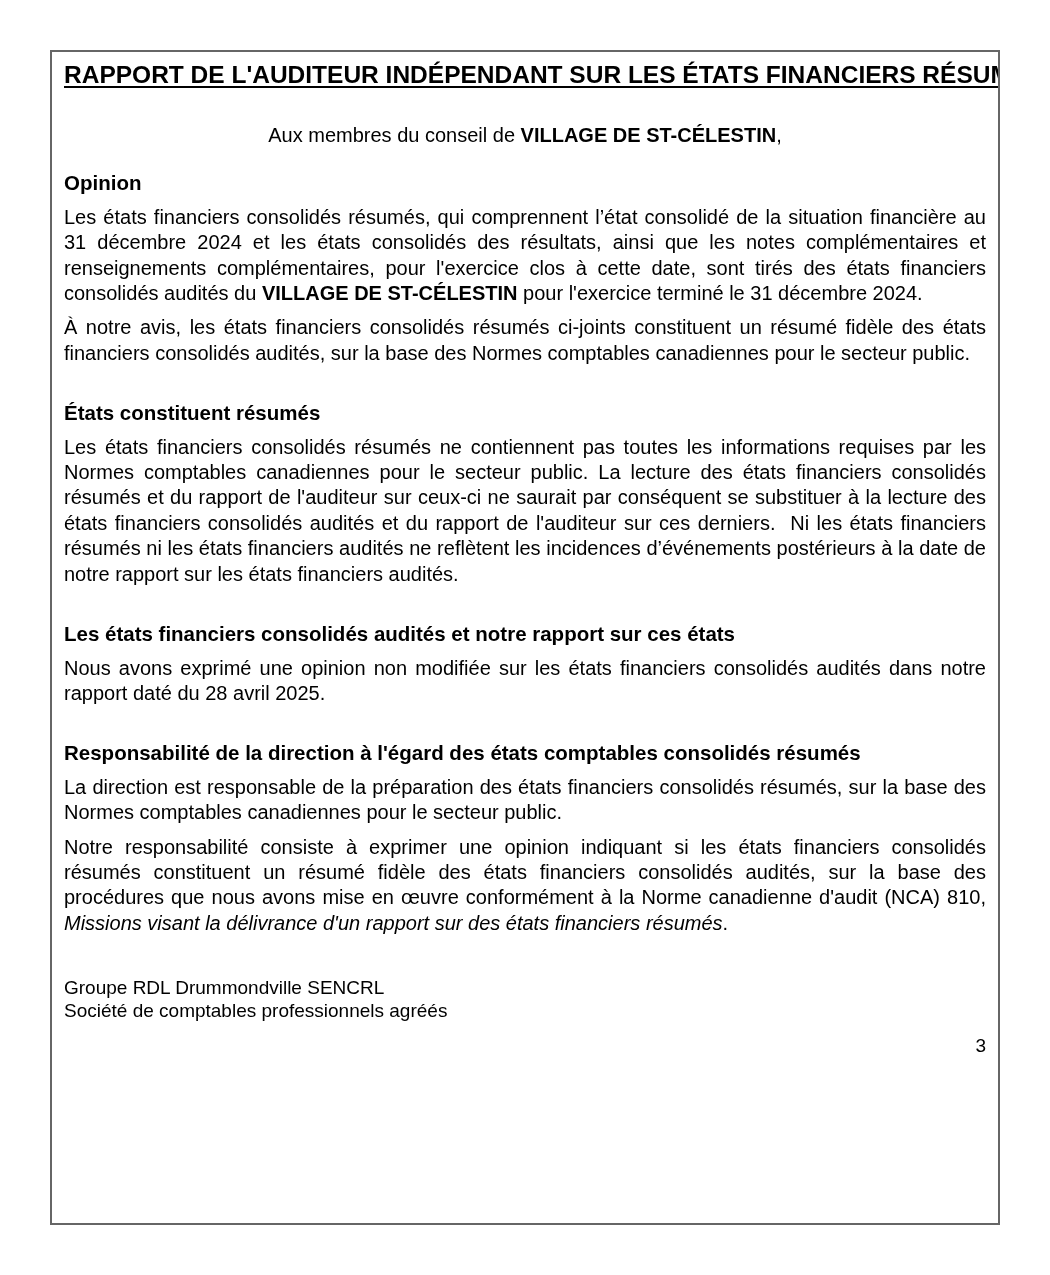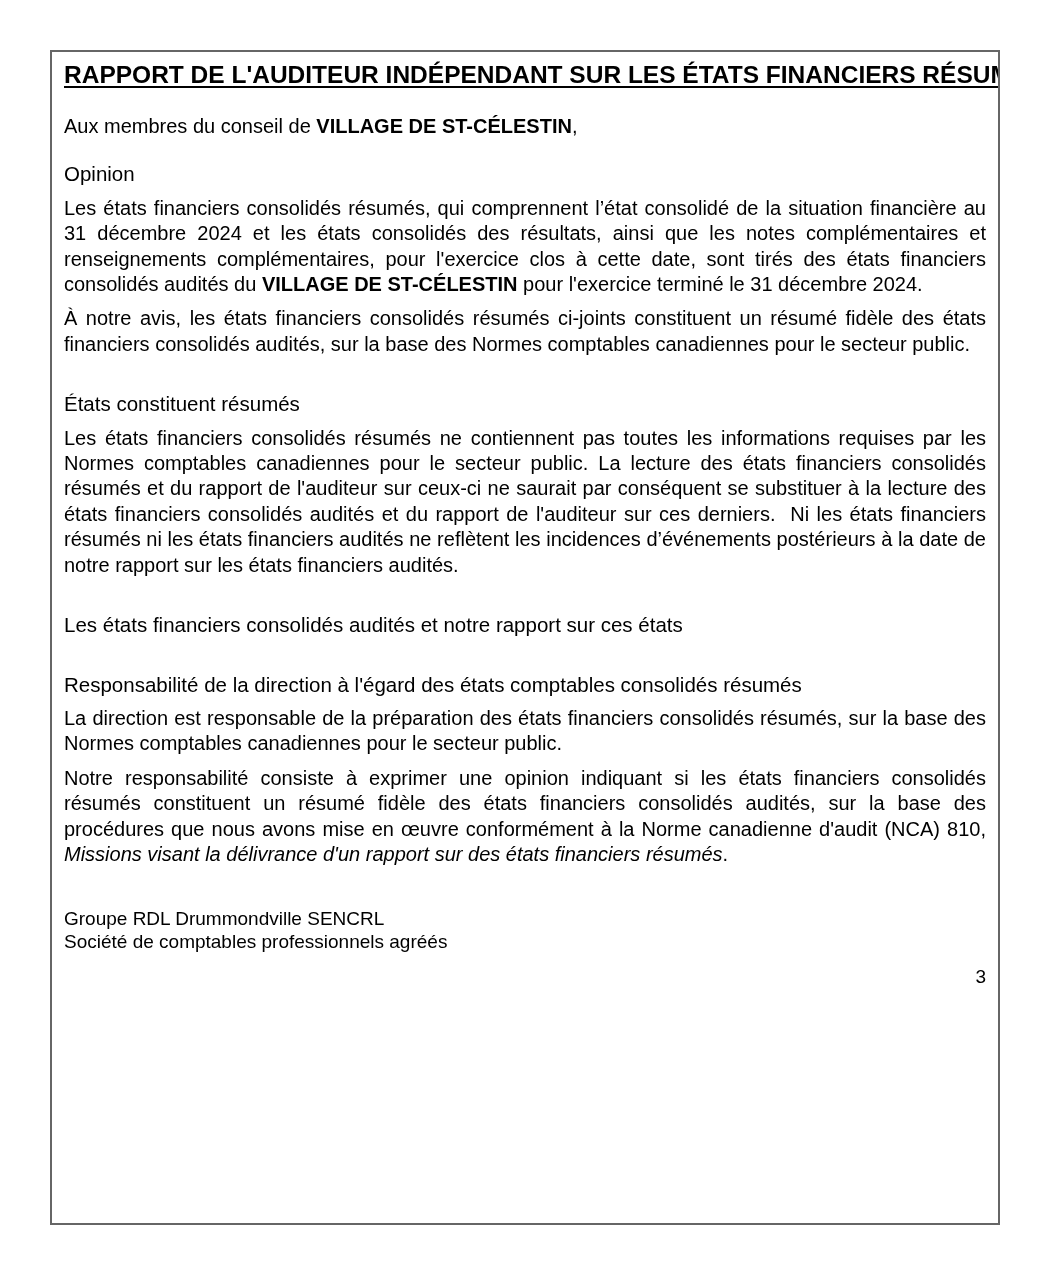--- a/index.html
+++ b/index.html
@@ -30,28 +30,29 @@
     font-size: 24.5px;
     font-weight: bold;
     line-height: 30px;
     white-space: nowrap;
     text-decoration: underline;
     text-decoration-thickness: 2px;
     text-underline-offset: 3px;
     letter-spacing: 0px;
   }
   .salutation {
-    margin-top: 24px;
+    margin-top: 33px;
     font-size: 20px;
     line-height: 25.4px;
+    text-align: center;
   }
   h2.sec-heading {
     margin: 34px 0 0 0;
     font-size: 20.5px;
-    font-weight: normal;
+    font-weight: bold;
     line-height: 25.4px;
   }
   h2.sec-heading.first {
     margin-top: 22px;
   }
   p.body-par {
     margin: 9px 0 0 0;
     font-size: 20px;
     line-height: 25.4px;
     text-align: justify;
@@ -80,20 +81,21 @@
   <div class="salutation"><span>Aux membres du conseil de </span><span class="b">VILLAGE DE ST-CÉLESTIN</span><span>,</span></div>
 
   <h2 class="sec-heading first">Opinion</h2>
   <p class="body-par"><span>Les états financiers consolidés résumés, qui comprennent l’état consolidé de la situation financière au 31 décembre 2024 et les états consolidés des résultats, ainsi que les notes complémentaires et renseignements complémentaires, pour l'exercice clos à cette date, sont tirés des états financiers consolidés audités du </span><span class="b">VILLAGE DE ST-CÉLESTIN</span><span> pour l'exercice terminé le 31 décembre 2024.</span></p>
   <p class="body-par"><span>À notre avis, les états financiers consolidés résumés ci-joints constituent un résumé fidèle des états financiers consolidés audités, sur la base des Normes comptables canadiennes pour le secteur public.</span></p>
 
   <h2 class="sec-heading">États constituent résumés</h2>
   <p class="body-par"><span>Les états financiers consolidés résumés ne contiennent pas toutes les informations requises par les Normes comptables canadiennes pour le secteur public. La lecture des états financiers consolidés résumés et du rapport de l'auditeur sur ceux-ci ne saurait par conséquent se substituer à la lecture des états financiers consolidés audités et du rapport de l'auditeur sur ces derniers.&nbsp; Ni les états financiers résumés ni les états financiers audités ne reflètent les incidences d’événements postérieurs à la date de notre rapport sur les états financiers audités.</span></p>
 
   <h2 class="sec-heading">Les états financiers consolidés audités et notre rapport sur ces états</h2>
+  <p class="body-par"><span>Nous avons exprimé une opinion non modifiée sur les états financiers consolidés audités dans notre rapport daté du 28 avril 2025.</span></p>
 
   <h2 class="sec-heading">Responsabilité de la direction à l'égard des états comptables consolidés résumés</h2>
   <p class="body-par"><span>La direction est responsable de la préparation des états financiers consolidés résumés, sur la base des Normes comptables canadiennes pour le secteur public.</span></p>
 
   <p class="body-par"><span>Notre responsabilité consiste à exprimer une opinion indiquant si les états financiers consolidés résumés constituent un résumé fidèle des états financiers consolidés audités, sur la base des procédures que nous avons mise en œuvre conformément à la Norme canadienne d'audit (NCA) 810, </span><span class="i">Missions visant la délivrance d'un rapport sur des états financiers résumés</span><span>.</span></p>
 
   <div class="footer-block">
     <div>Groupe RDL Drummondville SENCRL</div>
     <div>Société de comptables professionnels agréés</div>
   </div>

